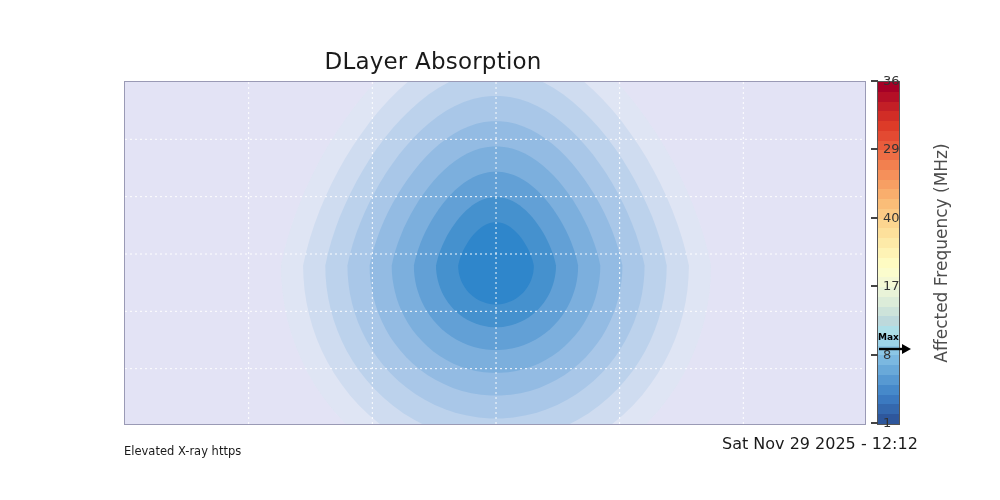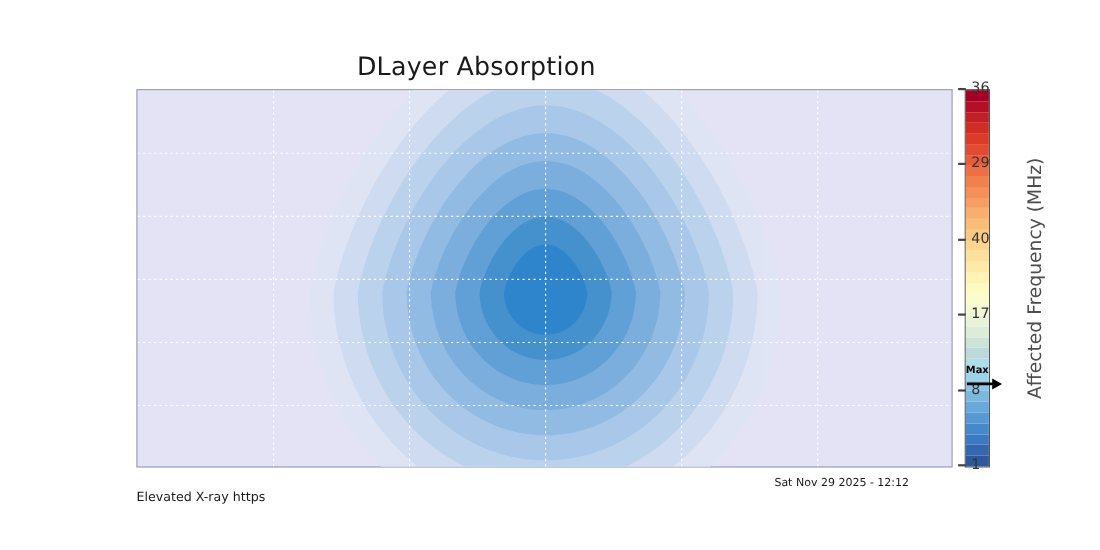--- a/index.html
+++ b/index.html
@@ -33,21 +33,21 @@
   .cblabel span{position:absolute;left:50%;top:50%;white-space:nowrap;
      transform:translate(-50%,-50%) rotate(-90deg);font-size:17px;color:#4d4d4d;}
   .maxmark{position:absolute;left:878px;top:334px;width:34px;height:26px;}
   .maxmark .mtxt{position:absolute;left:0;top:-2px;font-size:9px;color:#000;font-weight:600;}
   .maxmark svg{position:absolute;left:0;top:9px;}
 
   
   .note{position:absolute;left:124px;font-size:11.5px;color:#1a1a1a;}
   .note.l1{top:430px;}
   .note.l2{top:444px;}
-  .stamp{position:absolute;left:704px;top:434px;font-size:10px;color:#1a1a1a;}
+  .stamp{position:absolute;left:722px;top:434px;font-size:16px;color:#1a1a1a;}
   .copy{position:absolute;left:11px;top:477px;font-size:12px;color:#1a1a1a;
         font-style:italic;font-weight:bold;}
 </style>
 </head>
 <body>
 
 <div class="stage">
 
   <div class="title">DLayer Absorption</div>
 

